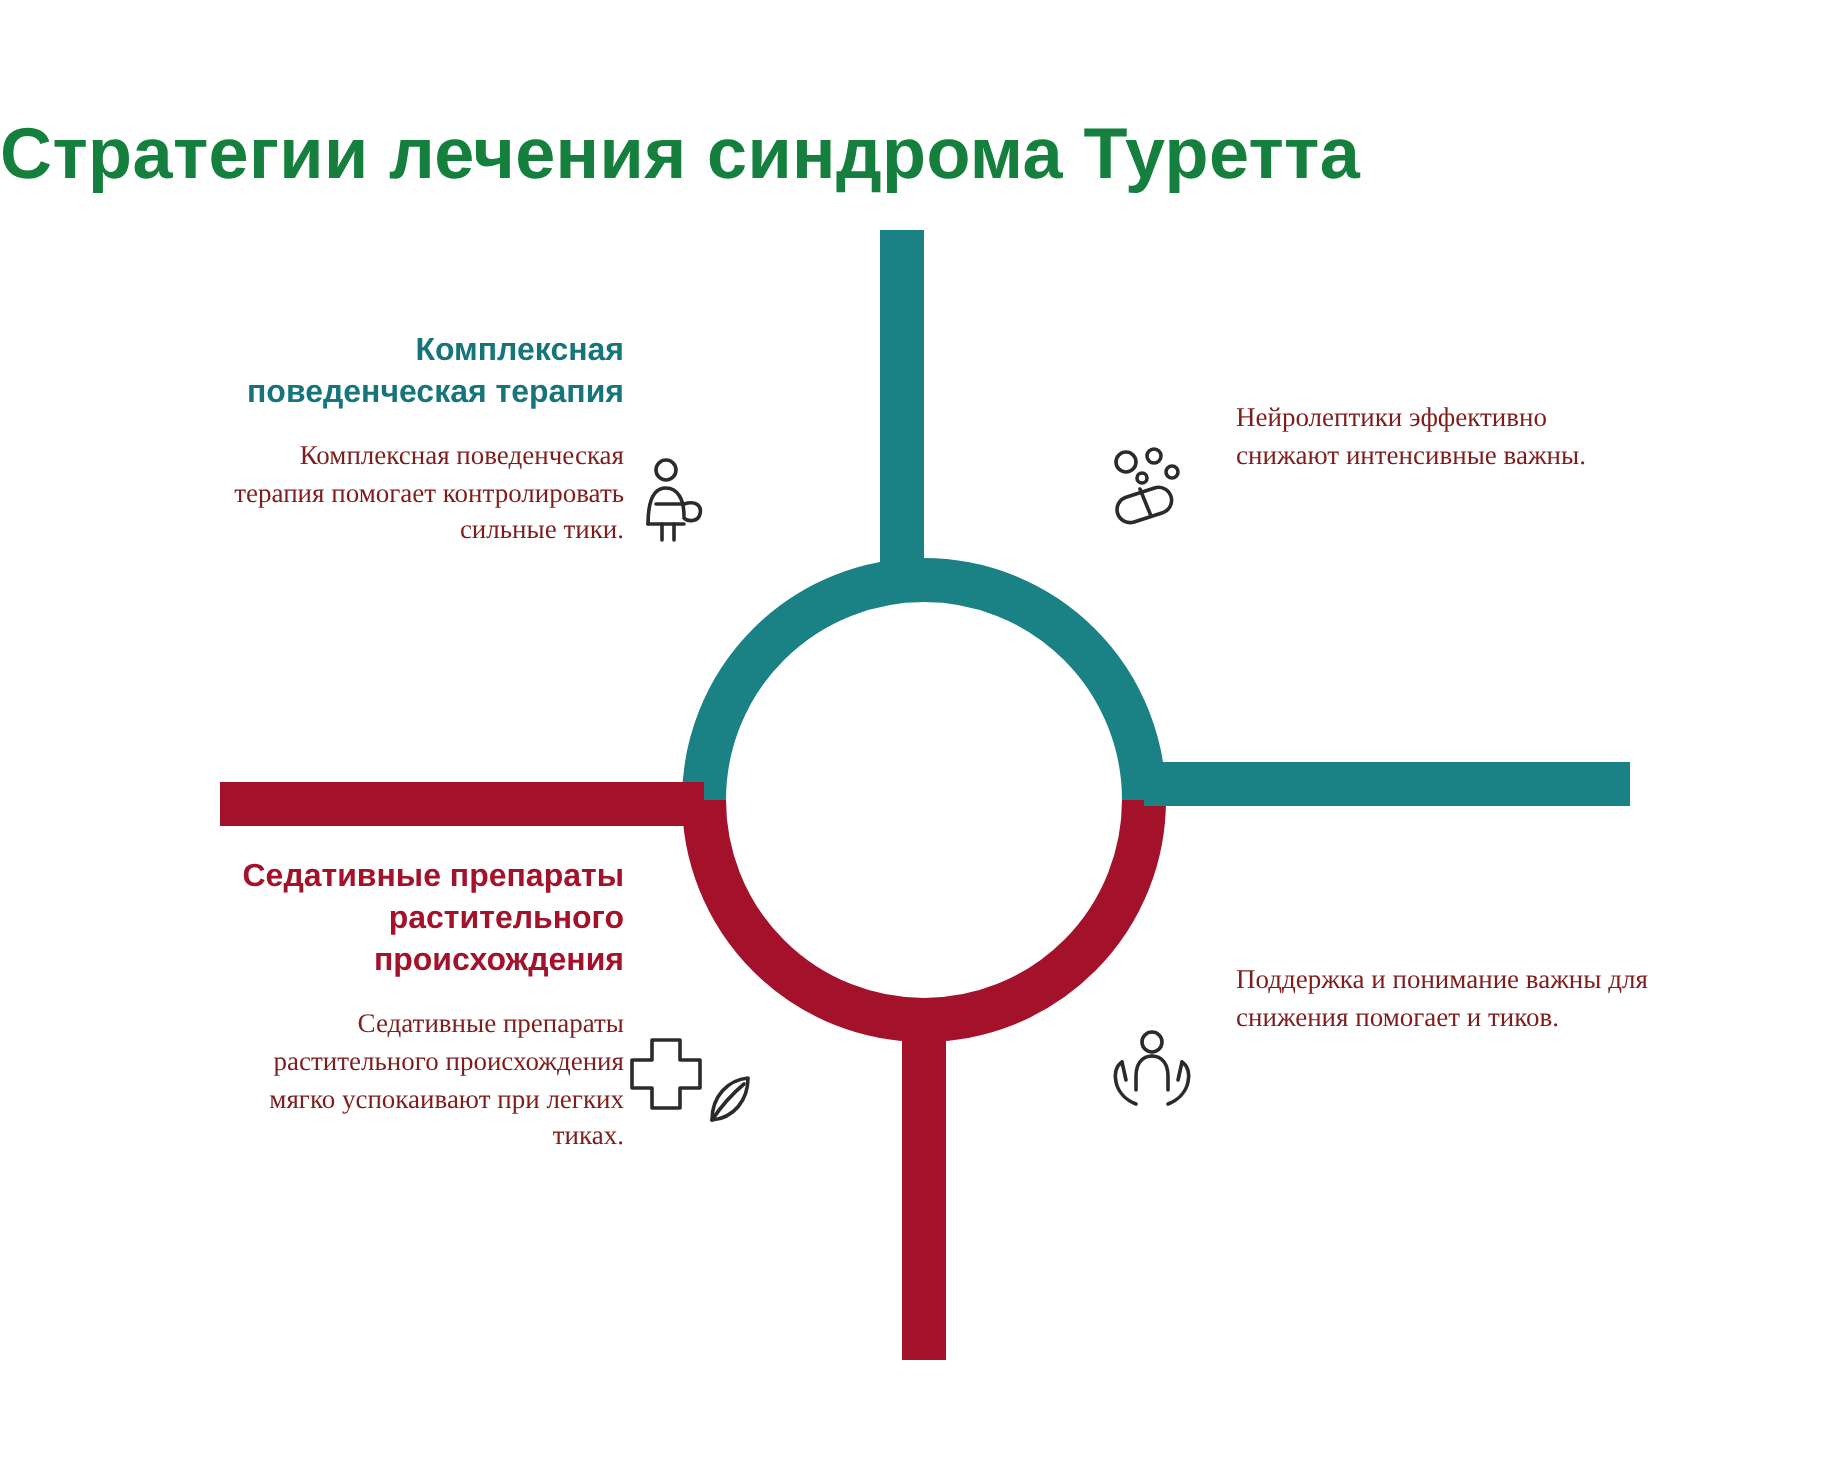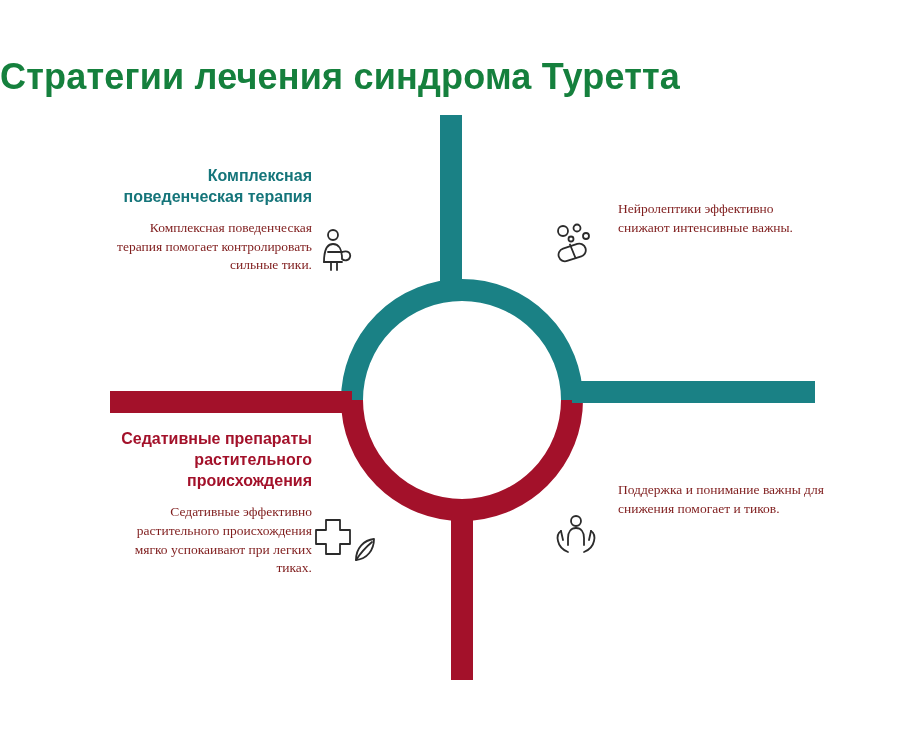--- a/index.html
+++ b/index.html
@@ -104,21 +104,21 @@
     <p class="head">Комплексная поведенческая терапия</p>
     <p class="body">Комплексная поведенческая терапия помогает контролировать сильные тики.</p>
   </div>
 
   <div class="block right teal" id="block-neuro">
     <p class="body">Нейролептики эффективно снижают интенсивные важны.</p>
   </div>
 
   <div class="block left red" id="block-sed">
     <p class="head">Седативные препараты растительного происхождения</p>
-    <p class="body">Седативные эффективно растительного происхождения мягко успокаивают при легких тиках.</p>
+    <p class="body">Седативные препараты растительного происхождения мягко успокаивают при легких тиках.</p>
   </div>
 
   <div class="block right red" id="block-supp">
     <p class="body">Поддержка и понимание важны для снижения помогает и тиков.</p>
   </div>
 
   <div class="icon" id="icon-cbt">
     <svg width="40" height="46" viewBox="0 0 40 46" fill="none" stroke="#2b2b2b" stroke-width="1.8" stroke-linecap="round" stroke-linejoin="round">
       <circle cx="15" cy="7" r="5"></circle>
       <path d="M6 34 C6 22 9 16 15 16 C21 16 24 22 24 30"></path>

